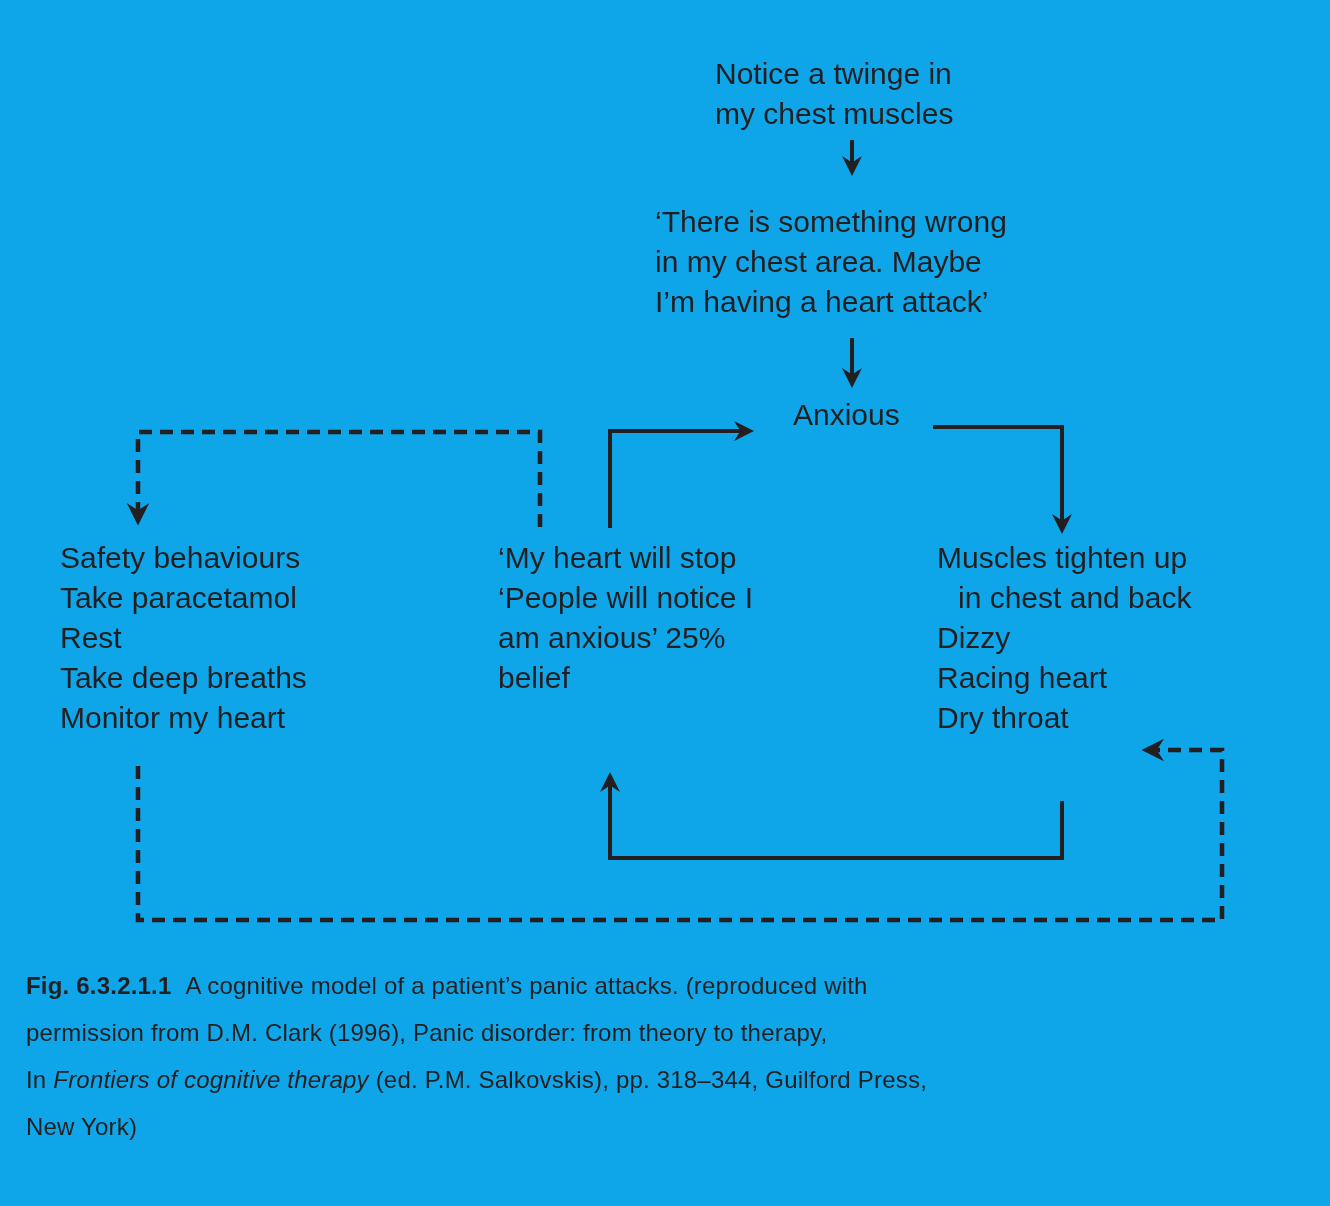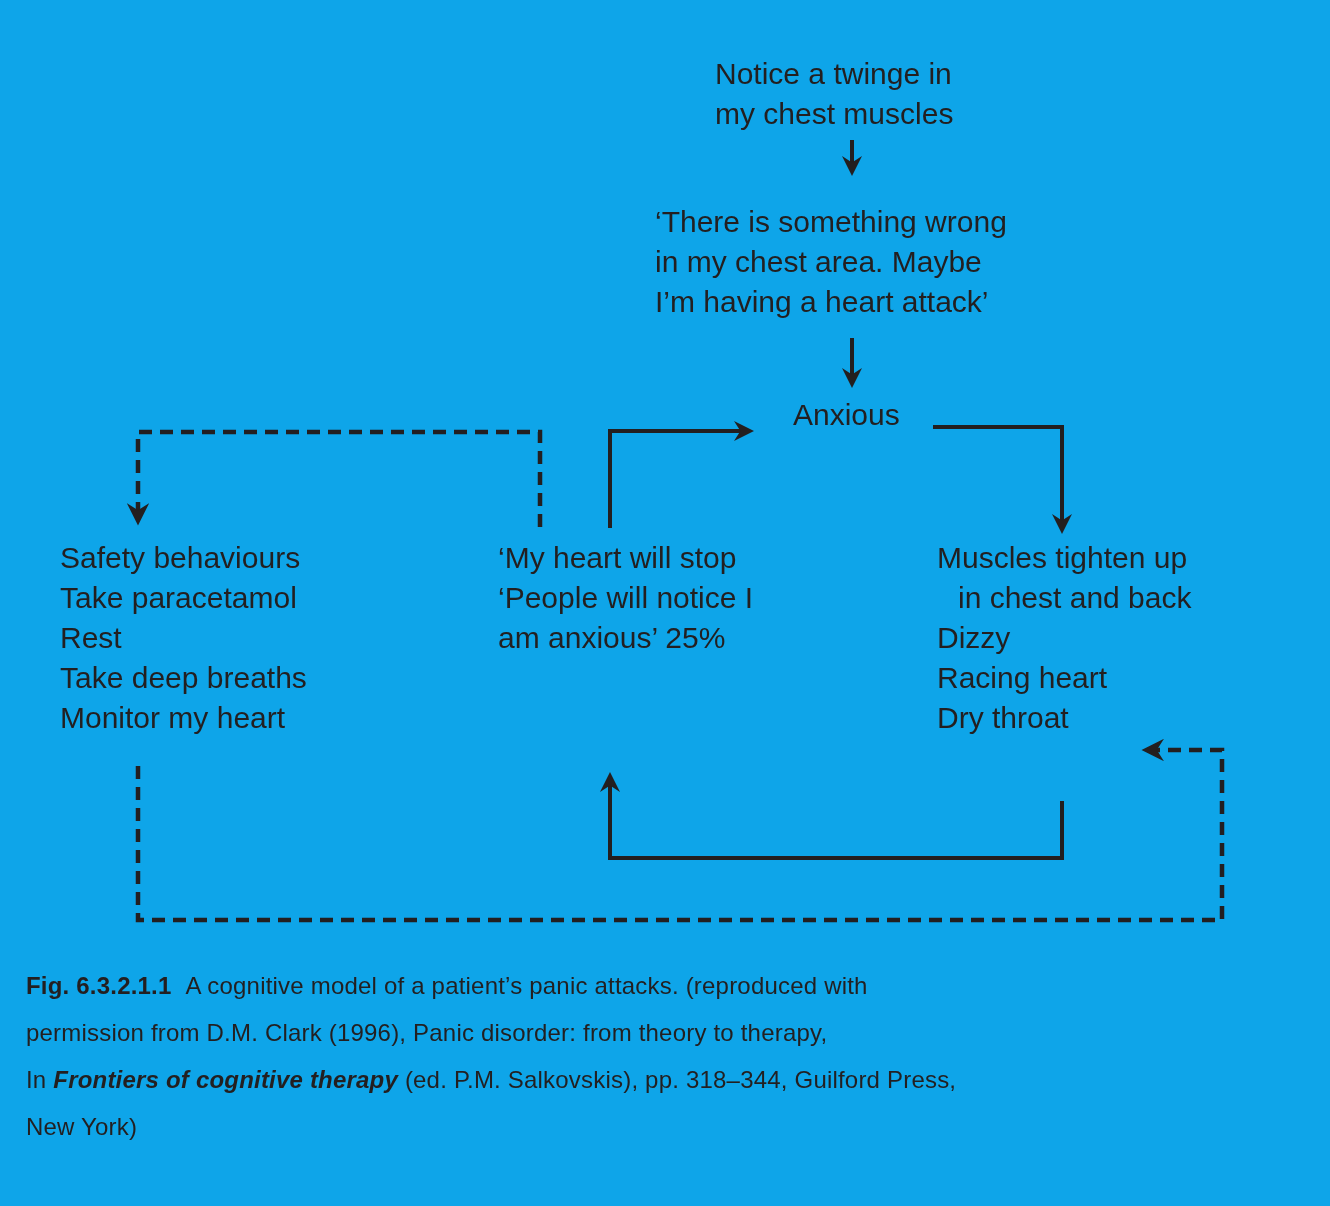--- a/index.html
+++ b/index.html
@@ -40,21 +40,21 @@
     position: absolute;
     left: 26px;
     top: 962px;
     width: 1270px;
     z-index: 2;
     font-size: 24px;
     line-height: 47px;
     letter-spacing: 0.2px;
   }
   .caption .fig-num { font-weight: bold; margin-right: 14px; }
-  .caption .ital { font-style: italic; font-weight: bold; }
+  .caption .ital { font-style: italic; }
   .caption div { white-space: nowrap; }
 </style>
 </head>
 <body>
 
 <div class="stage">
 
   <svg class="arrows" viewBox="0 0 1330 1206" xmlns="http://www.w3.org/2000/svg">
     <defs>
       <marker id="ah" viewBox="0 0 10 10" refX="8" refY="5" markerWidth="6" markerHeight="5" orient="auto-start-reverse">
@@ -97,20 +97,21 @@
     <div>Take paracetamol</div>
     <div>Rest</div>
     <div>Take deep breaths</div>
     <div>Monitor my heart</div>
   </div>
 
   <div class="node" style="left:498px; top:538px;">
     <div>‘My heart will stop</div>
     <div>‘People will notice I</div>
     <div>am anxious’ 25%</div>
+    <div>belief</div>
   </div>
 
   <div class="node" style="left:937px; top:538px;">
     <div>Muscles tighten up</div>
     <div class="indent">in chest and back</div>
     <div>Dizzy</div>
     <div>Racing heart</div>
     <div>Dry throat</div>
   </div>
 

